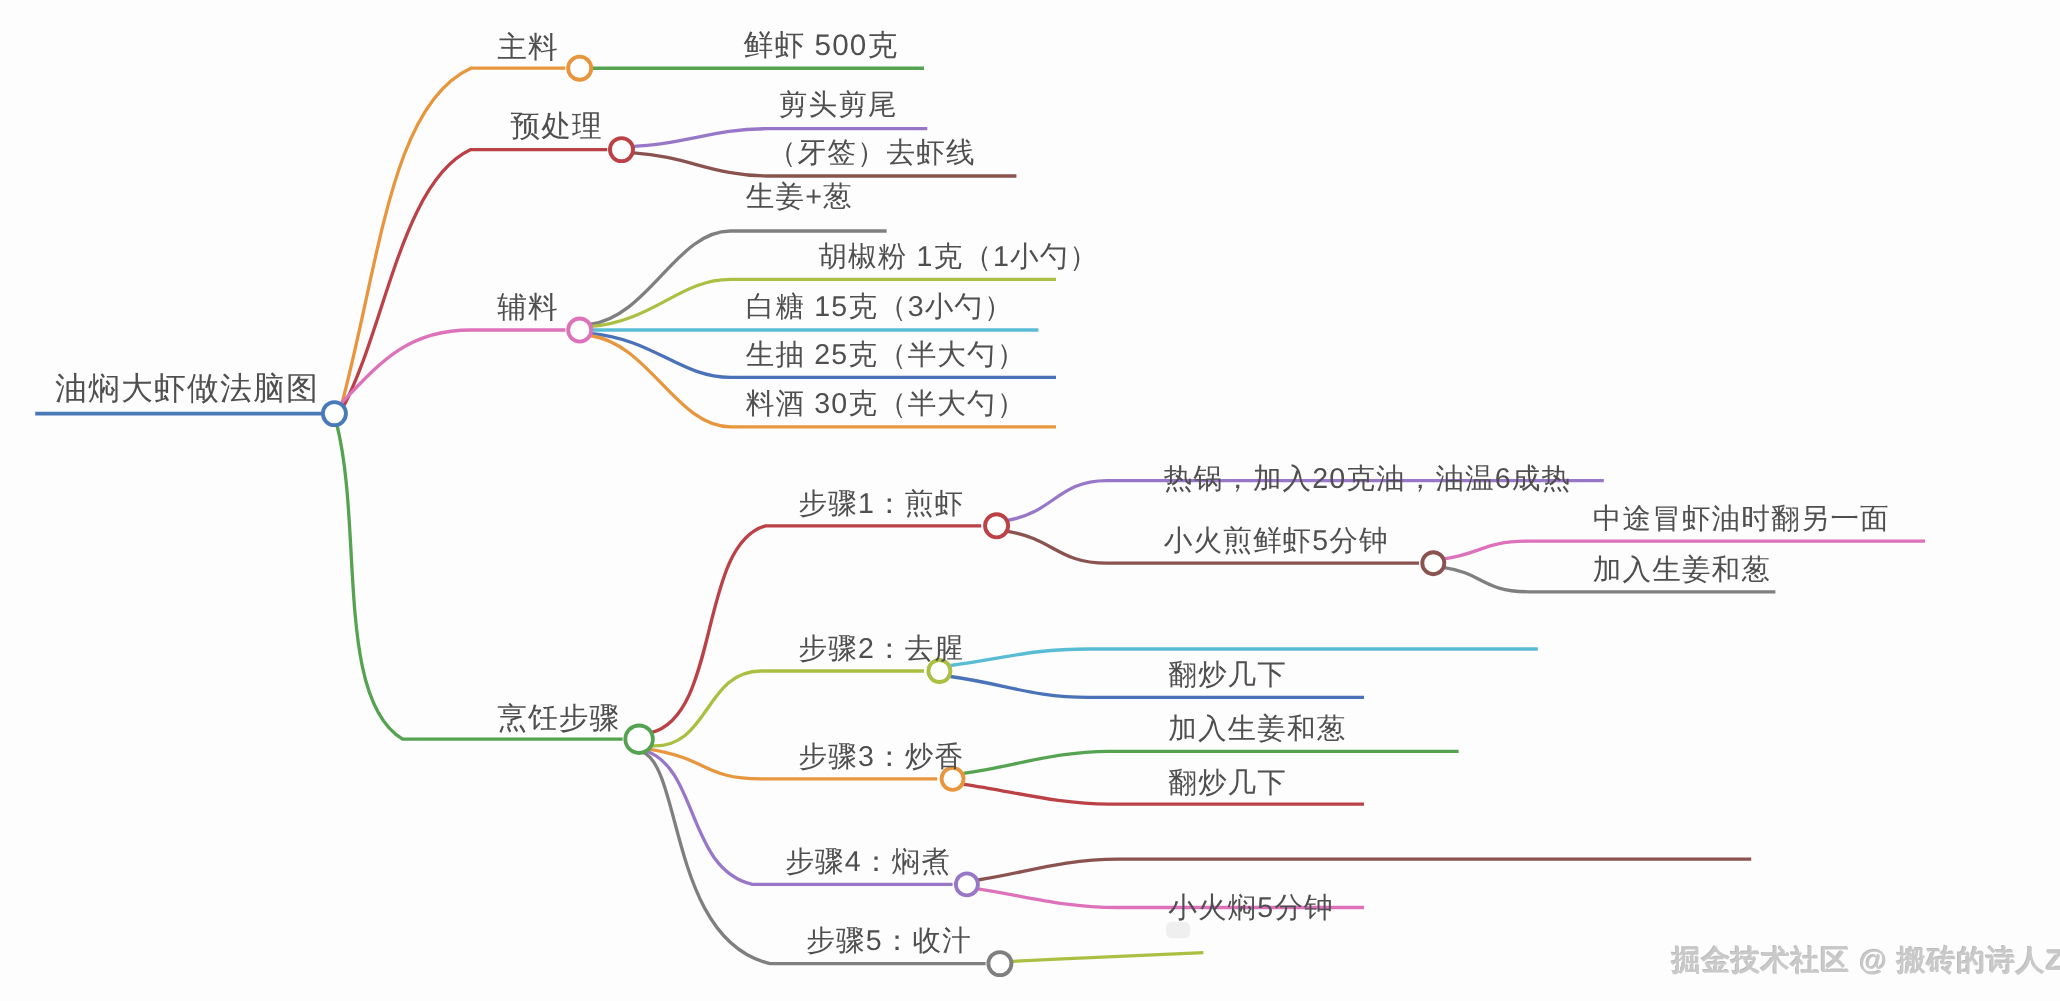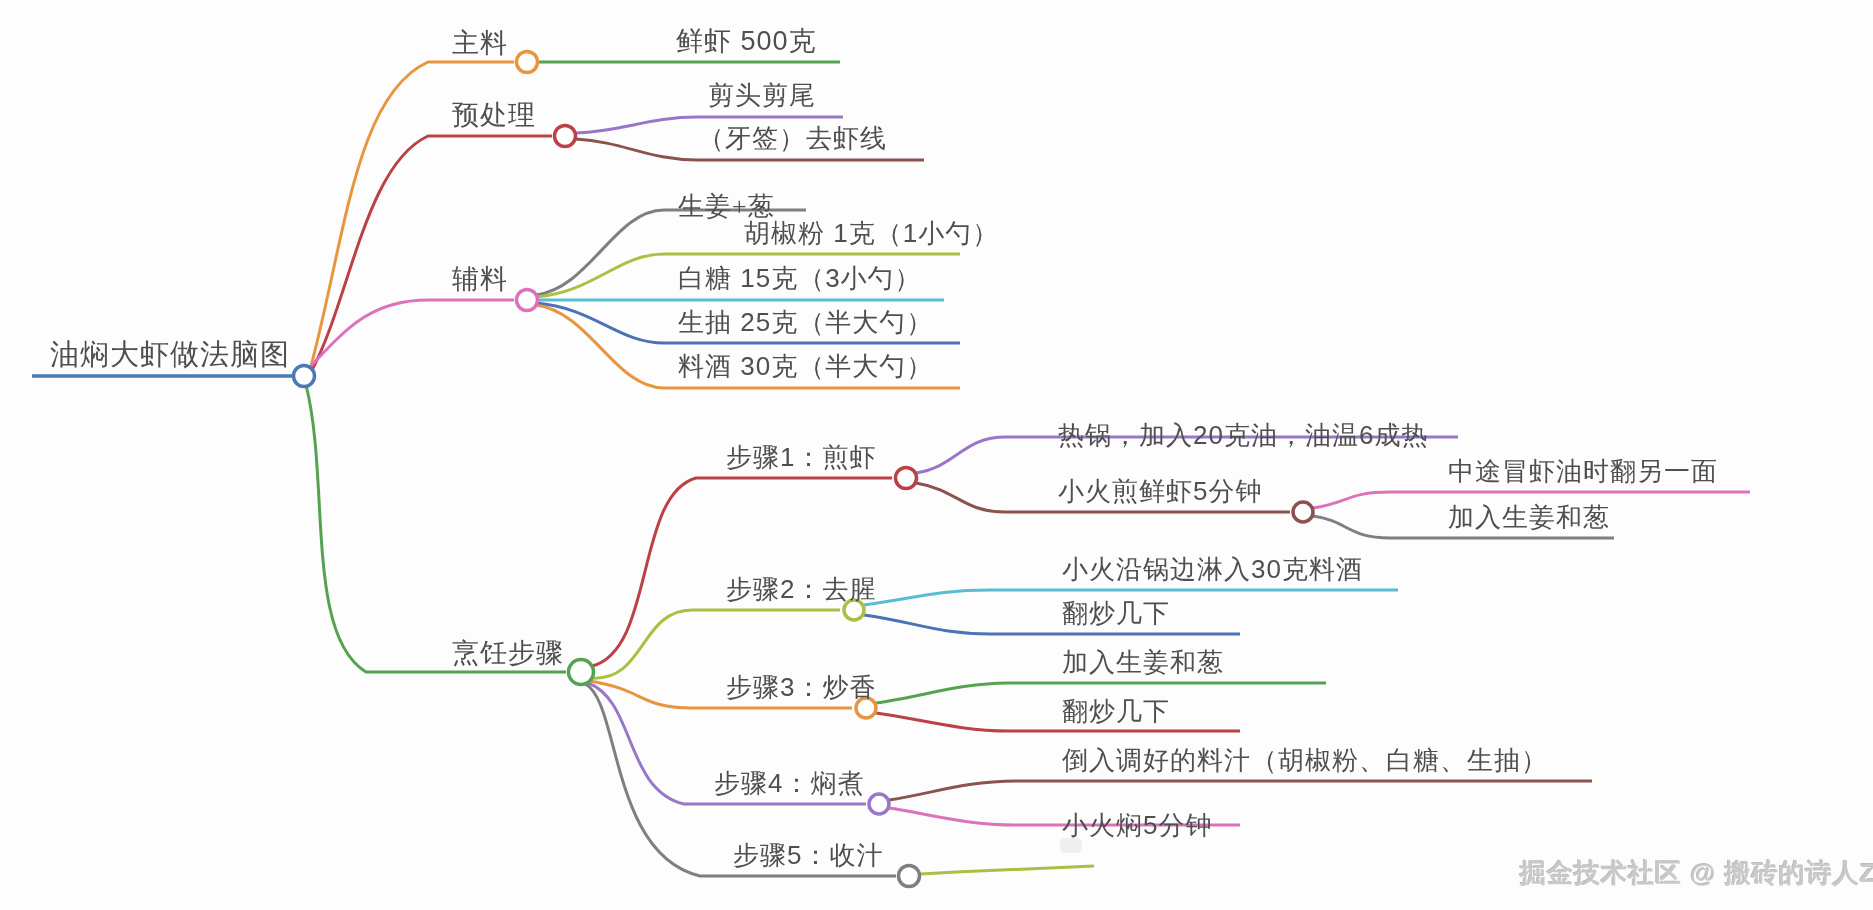--- a/index.html
+++ b/index.html
@@ -72,49 +72,47 @@
     <circle cx="866" cy="708" r="10" fill="#ffffff" stroke-width="3.5" stroke="#e8963e"></circle>
     <circle cx="879" cy="804" r="10" fill="#ffffff" stroke-width="3.5" stroke="#9877c8"></circle>
     <circle cx="909" cy="876" r="10.5" fill="#ffffff" stroke-width="3.5" stroke="#7f7f7f"></circle>
   </svg>
 
   <div class="node fs28" style="left:50px;top:338px;">油焖大虾做法脑图</div>
 
   <div class="node fs27" style="left:452px;top:28px;">主料</div>
   <div class="node fs27" style="left:676px;top:26px;">鲜虾 500克</div>
 
-  <div class="node fs27" style="left:452px;top:100px;">预处理</div>
+  <div class="node fs27" style="left:464px;top:100px;">预处理</div>
   <div class="node fs26" style="left:708px;top:81px;">剪头剪尾</div>
   <div class="node fs26" style="left:698px;top:124px;">（牙签）去虾线</div>
 
   <div class="node fs27" style="left:452px;top:264px;text-align:right;">辅料</div>
-  <div class="node fs26" style="left:678px;top:192px;font-family:Liberation Serif, serif;">生姜+葱</div>
+  <div class="node fs26" style="left:678px;top:164px;">生姜+葱</div>
   <div class="node fs26" style="left:716px;top:219px;margin-left:28px;">胡椒粉 1克（1小勺）</div>
   <div class="node fs26" style="left:678px;top:264px;">白糖 15克（3小勺）</div>
   <div class="node fs26" style="left:678px;top:308px;">生抽 25克（半大勺）</div>
   <div class="node fs26" style="left:678px;top:352px;">料酒 30克（半大勺）</div>
 
   <div class="node fs27" style="left:452px;top:638px;">烹饪步骤</div>
 
   <div class="node fs26" style="left:726px;top:443px;">步骤1：煎虾</div>
   <div class="node fs26" style="left:1058px;top:402px;margin-top:19px;">热锅，加入20克油，油温6成热</div>
   <div class="node fs26" style="left:1058px;top:477px;">小火煎鲜虾5分钟</div>
   <div class="node fs26" style="left:1448px;top:457px;">中途冒虾油时翻另一面</div>
   <div class="node fs26" style="left:1448px;top:503px;">加入生姜和葱</div>
 
   <div class="node fs26" style="left:726px;top:575px;">步骤2：去腥</div>
-  <div class="node fs26" style="left:1062px;top:555px;">小火沿锅边淋入30克料酒</div>
   <div class="node fs26" style="left:1062px;top:599px;">翻炒几下</div>
 
   <div class="node fs26" style="left:726px;top:673px;">步骤3：炒香</div>
   <div class="node fs26" style="left:1062px;top:648px;">加入生姜和葱</div>
   <div class="node fs26" style="left:1062px;top:697px;">翻炒几下</div>
 
   <div class="node fs26" style="left:714px;top:769px;">步骤4：焖煮</div>
-  <div class="node fs26" style="left:1062px;top:746px;">倒入调好的料汁（胡椒粉、白糖、生抽）</div>
   <div class="node fs26" style="left:1062px;top:791px;margin-top:20px;">小火焖5分钟</div>
 
   <div class="node fs26" style="left:733px;top:841px;">步骤5：收汁</div>
 
   <div class="blob" style="left:1060px;top:838px;"></div>
 
   <div class="watermark" style="left:1520px;top:856px;">掘金技术社区 @ 搬砖的诗人Z</div>
 
 </div>
 

